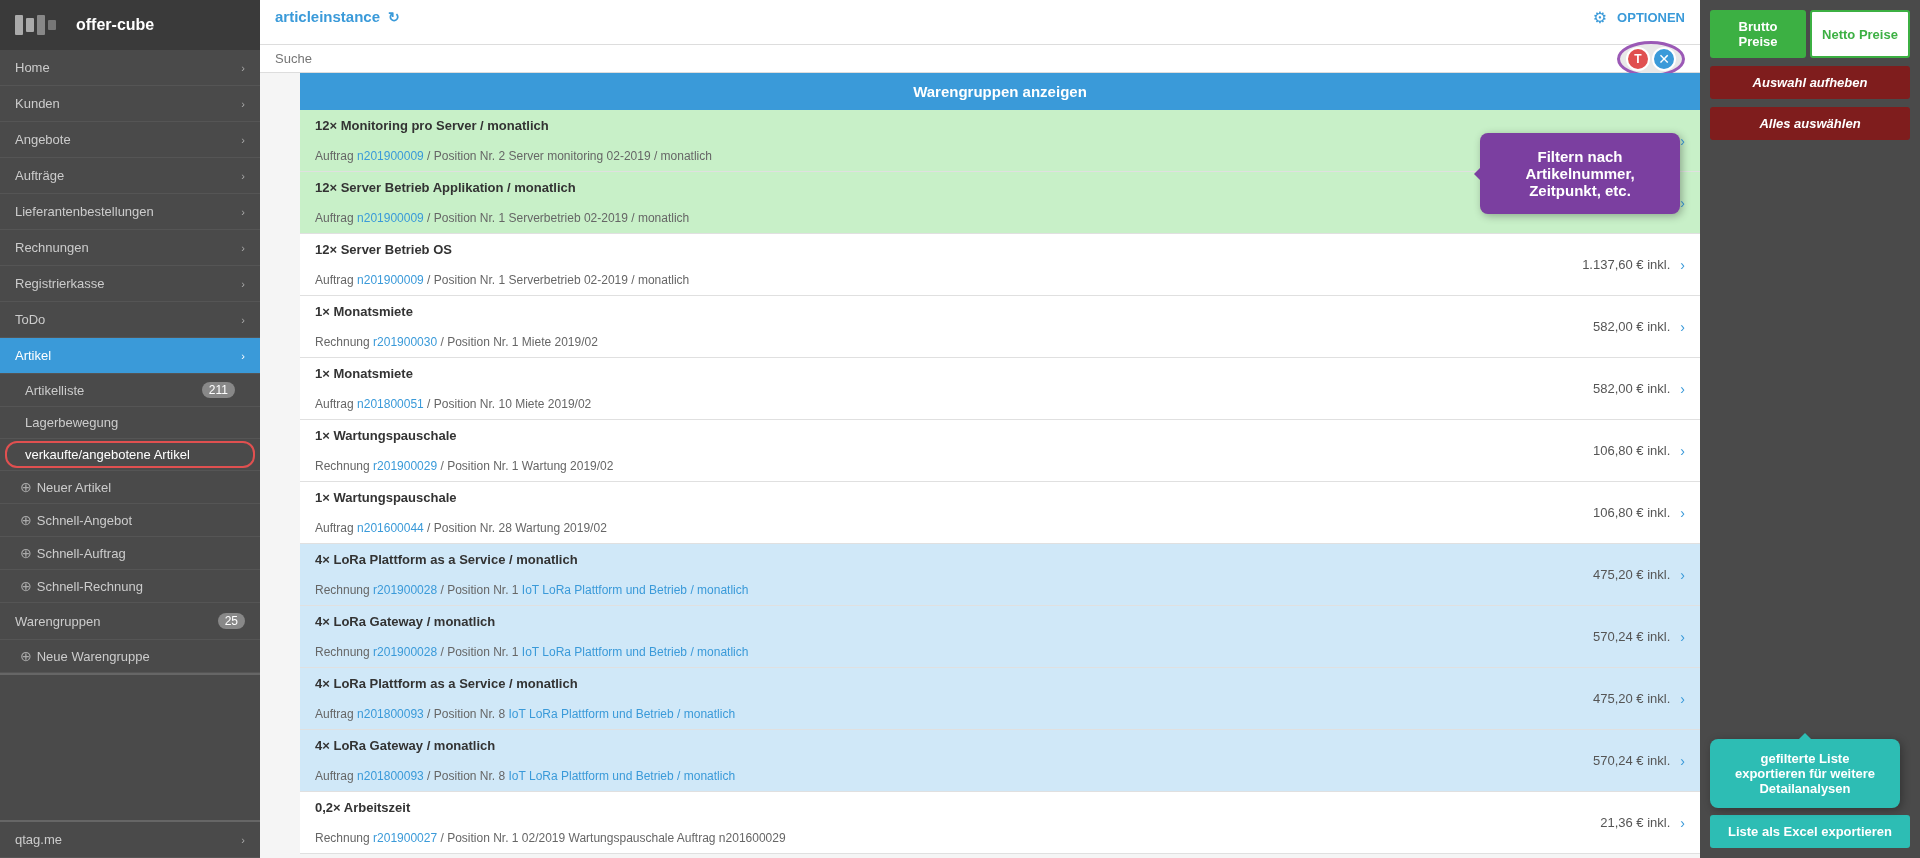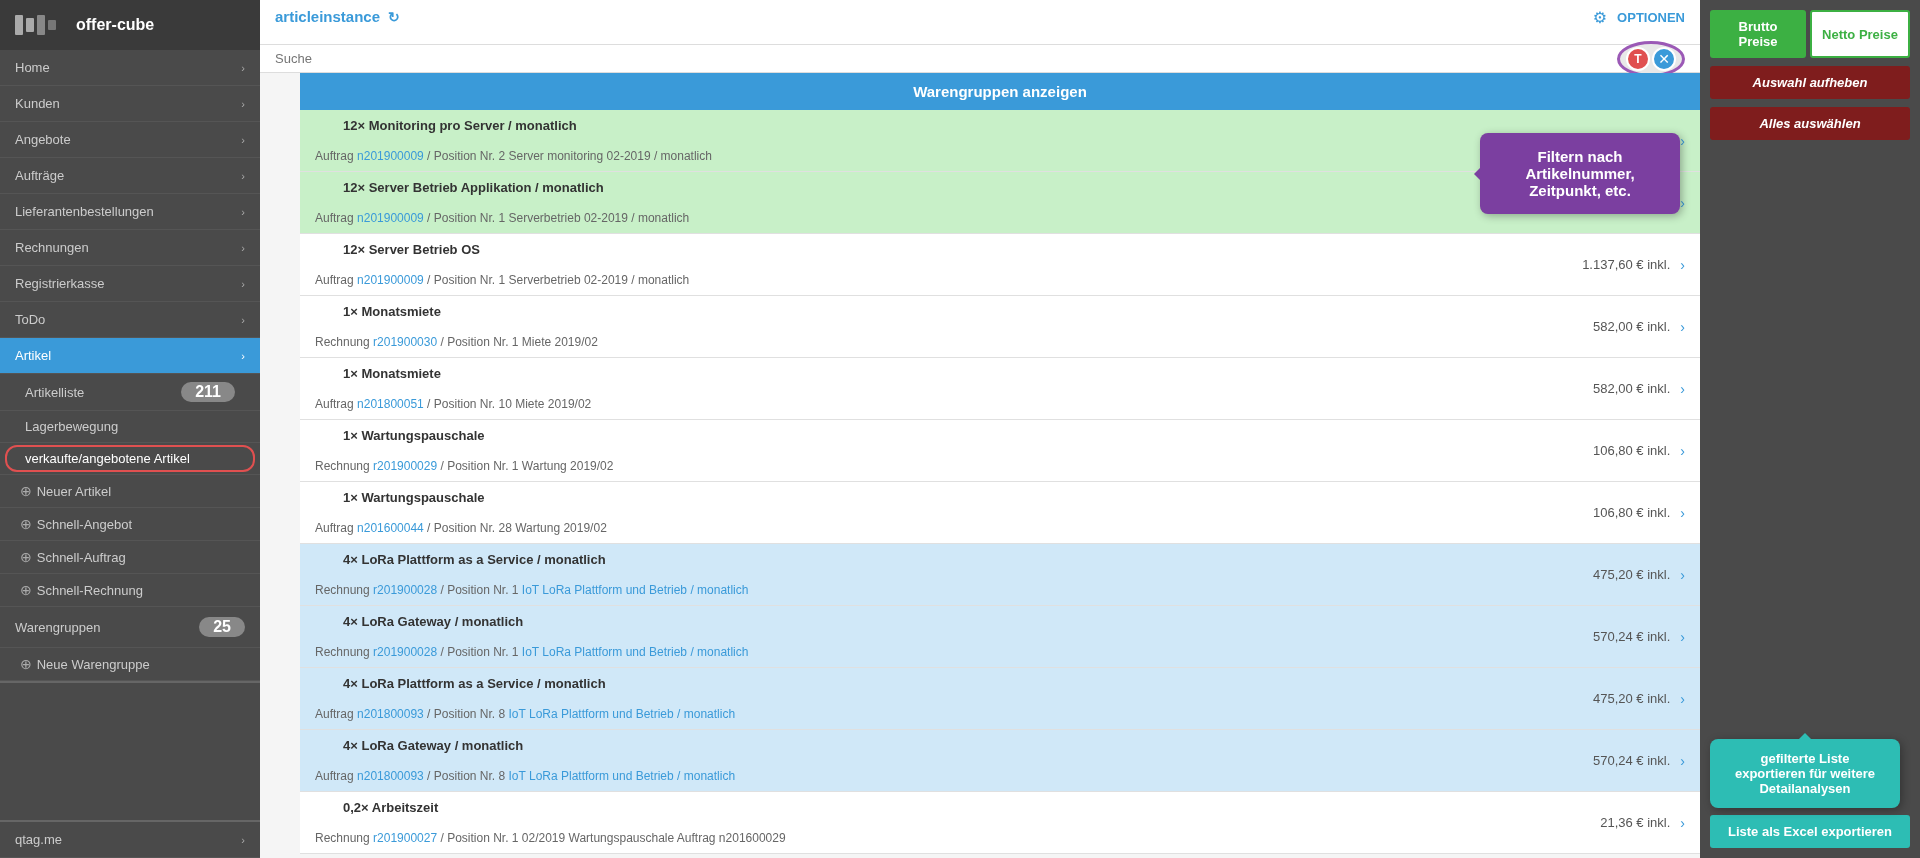--- a/index.html
+++ b/index.html
@@ -78,24 +78,23 @@
       top: 2px;
       bottom: 2px;
       border: 2px solid #e05050;
       border-radius: 12px;
       pointer-events: none;
     }
     .badge {
       background: #888;
       color: #fff;
       border-radius: 10px;
-      padding: 1px 14px;
-      font-size: 16px;
+      padding: 1px 7px;
+      font-size: 12px;
       margin-left: 5px;
-      font-weight: bold;
     }
     .sidebar-action-item {
       padding: 8px 20px;
       cursor: pointer;
       color: #ccc;
       font-size: 13px;
       border-bottom: 1px solid #555;
       display: flex;
       align-items: center;
       gap: 5px;
@@ -197,21 +196,21 @@
       padding: 8px 15px;
       display: flex;
       align-items: center;
       justify-content: space-between;
       cursor: pointer;
     }
     .list-row.green { background: #c8f0c8; }
     .list-row.blue-light { background: #d0e8f8; }
     .list-row-left { flex: 1; }
     .list-row-title { font-size: 13px; font-weight: bold; color: #333; }
-    .list-row-title .qty { color: #333; margin-left: 28px; }
+    .list-row-title .qty { color: #333; }
     .list-row-subtitle { font-size: 12px; color: #666; margin-top: 16px; }
     .list-row-subtitle a, .list-row-subtitle .link { color: #3a9ad9; text-decoration: none; }
     .list-row-right {
       display: flex;
       align-items: center;
       gap: 10px;
       color: #555;
       font-size: 13px;
     }
     .row-chevron { color: #3a9ad9; font-size: 14px; }

